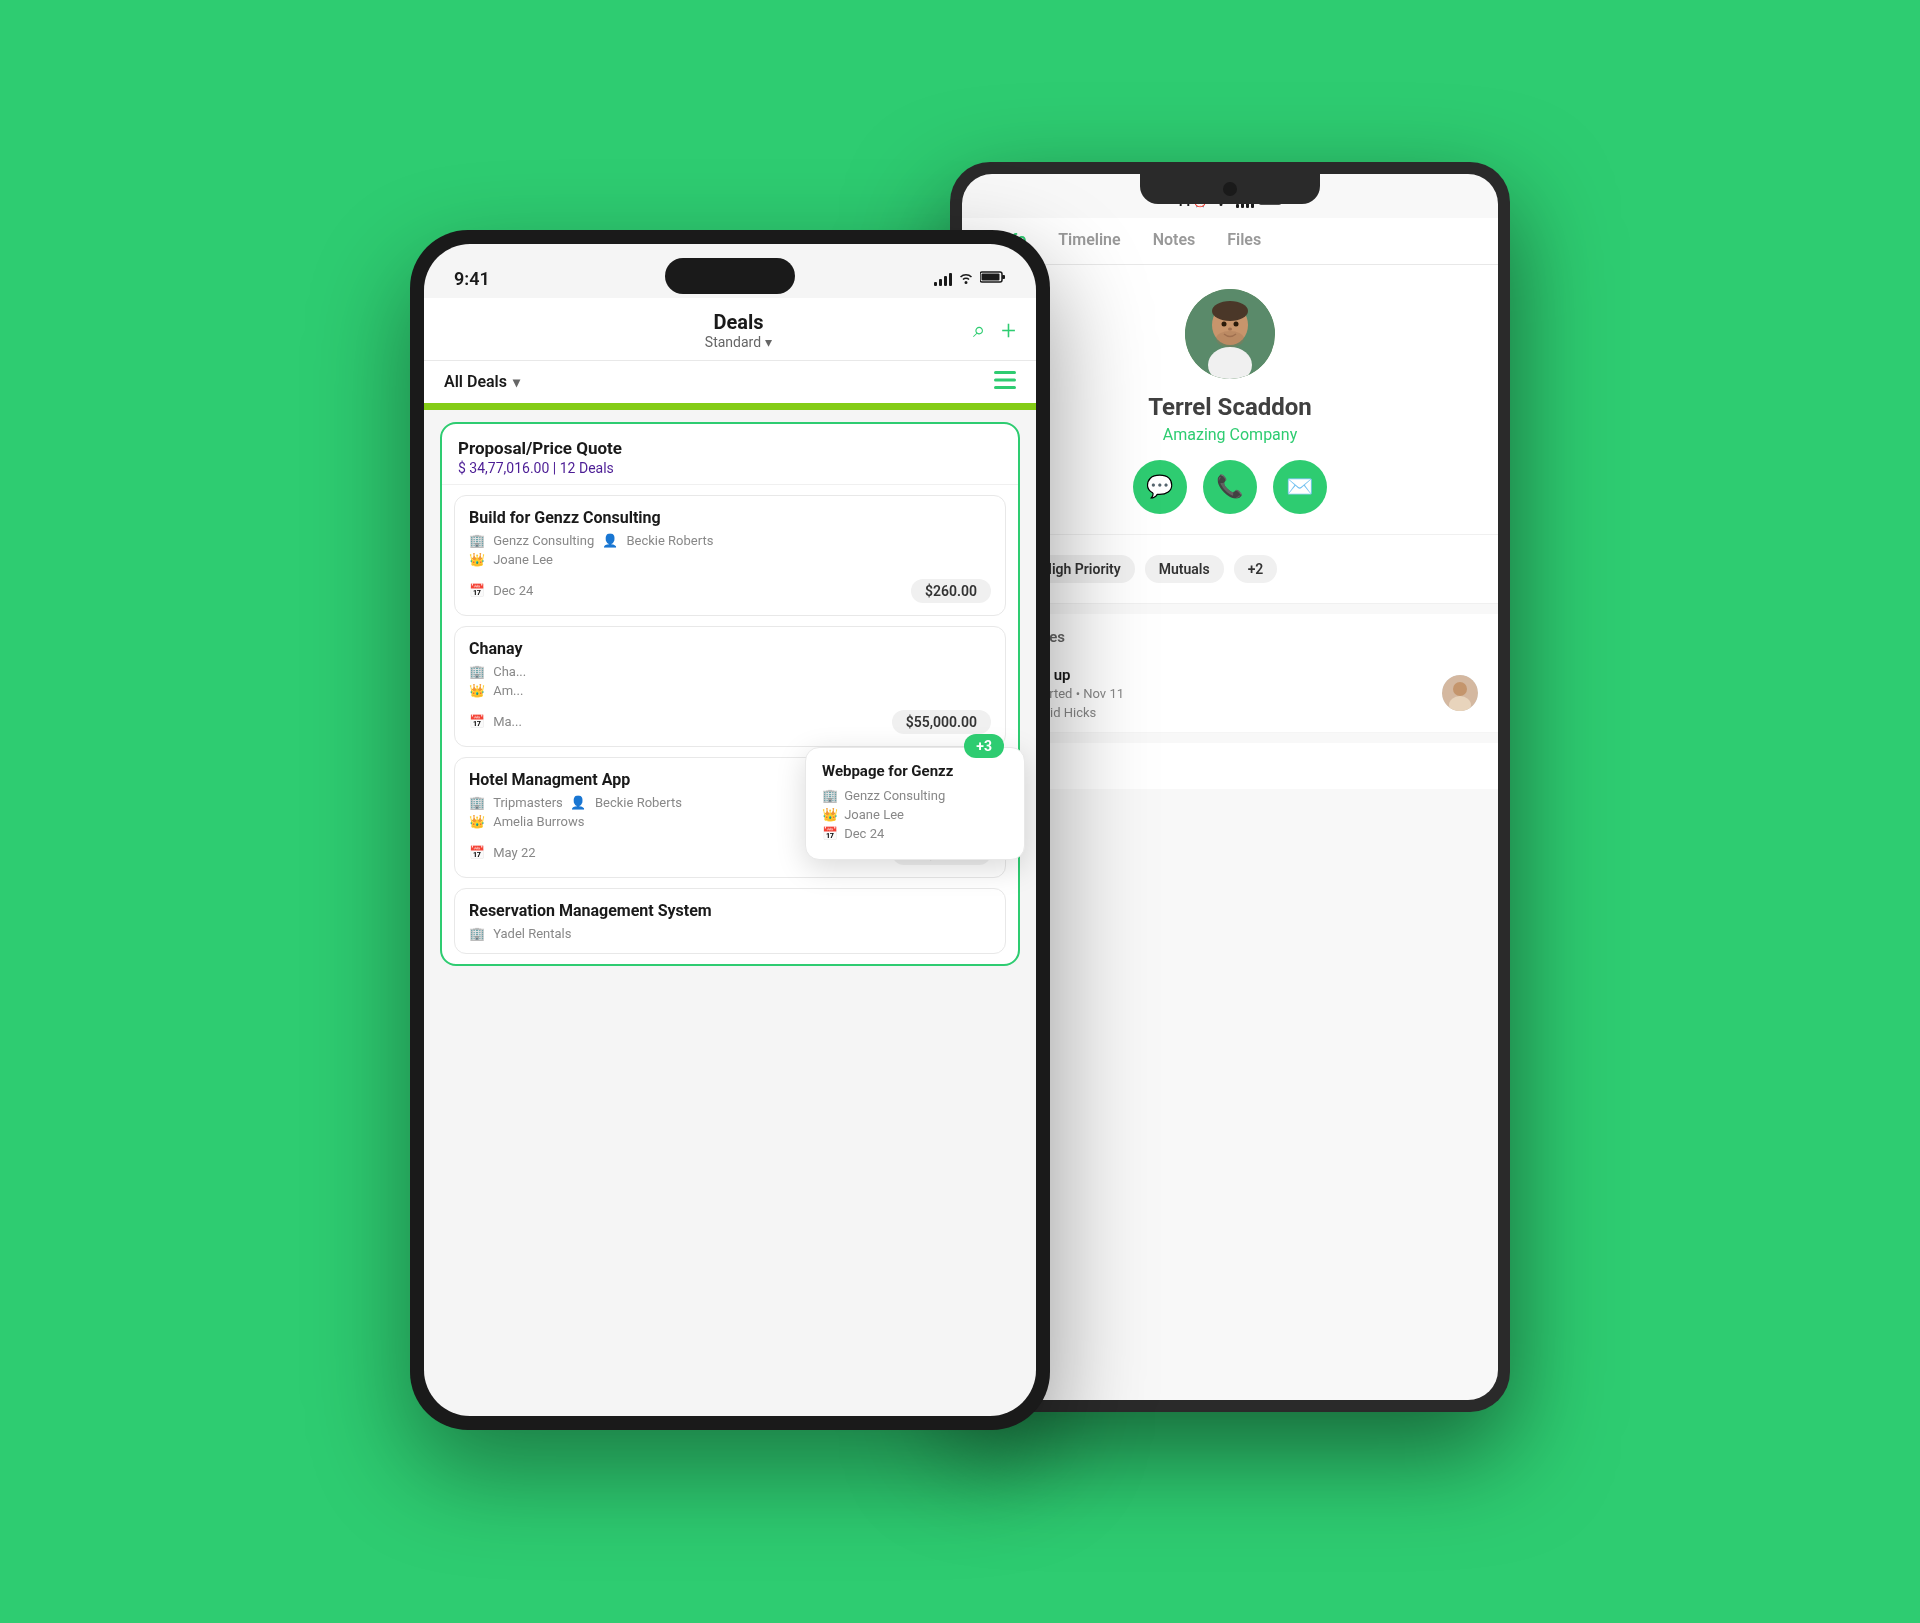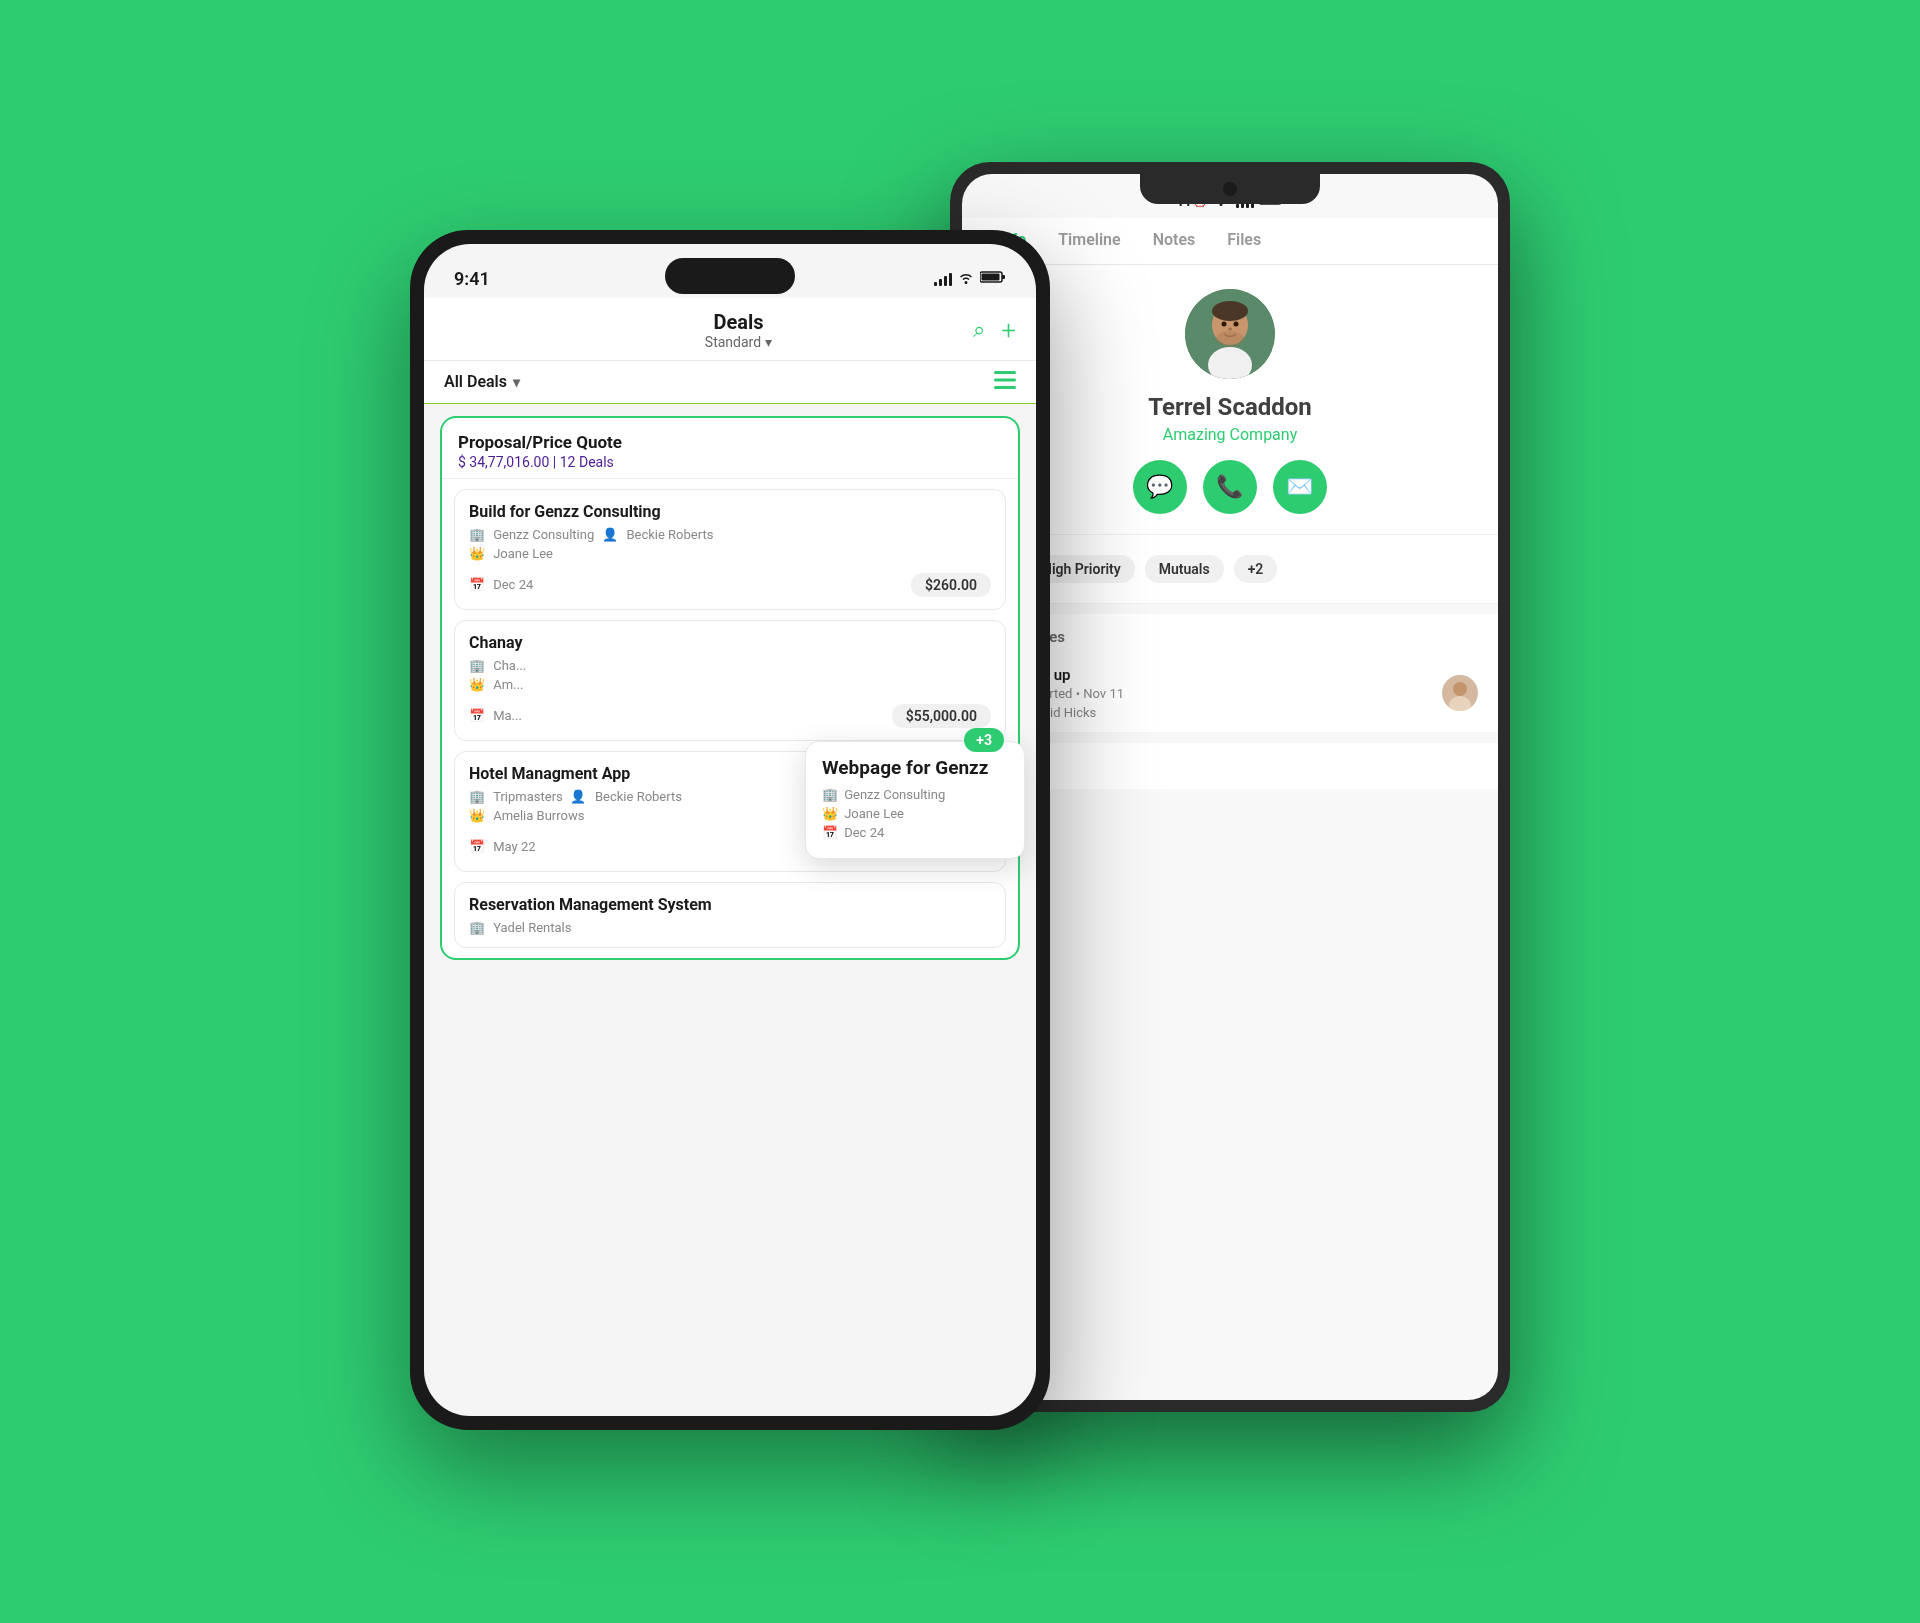--- a/index.html
+++ b/index.html
@@ -125,21 +125,21 @@
       color: #2ecc71;
     }
 
     
     .filter-bar {
       background: white;
       padding: 10px 20px;
       display: flex;
       align-items: center;
       justify-content: space-between;
-      border-bottom: 1px solid #84cc16;
+      border-bottom: 7px solid #84cc16;
     }
     .filter-label {
       font-size: 16px;
       font-weight: 600;
       color: #1a1a1a;
       display: flex;
       align-items: center;
       gap: 6px;
     }
     .filter-icon {
@@ -235,21 +235,21 @@
       top: -14px;
       right: 20px;
       background: #2ecc71;
       color: white;
       border-radius: 20px;
       padding: 4px 12px;
       font-size: 14px;
       font-weight: 700;
     }
     .popup-title {
-      font-size: 19px;
+      font-size: 15px;
       font-weight: 700;
       color: #1a1a1a;
       margin-bottom: 8px;
     }
     .popup-meta-row {
       display: flex;
       align-items: center;
       gap: 6px;
       font-size: 13px;
       color: #888;

